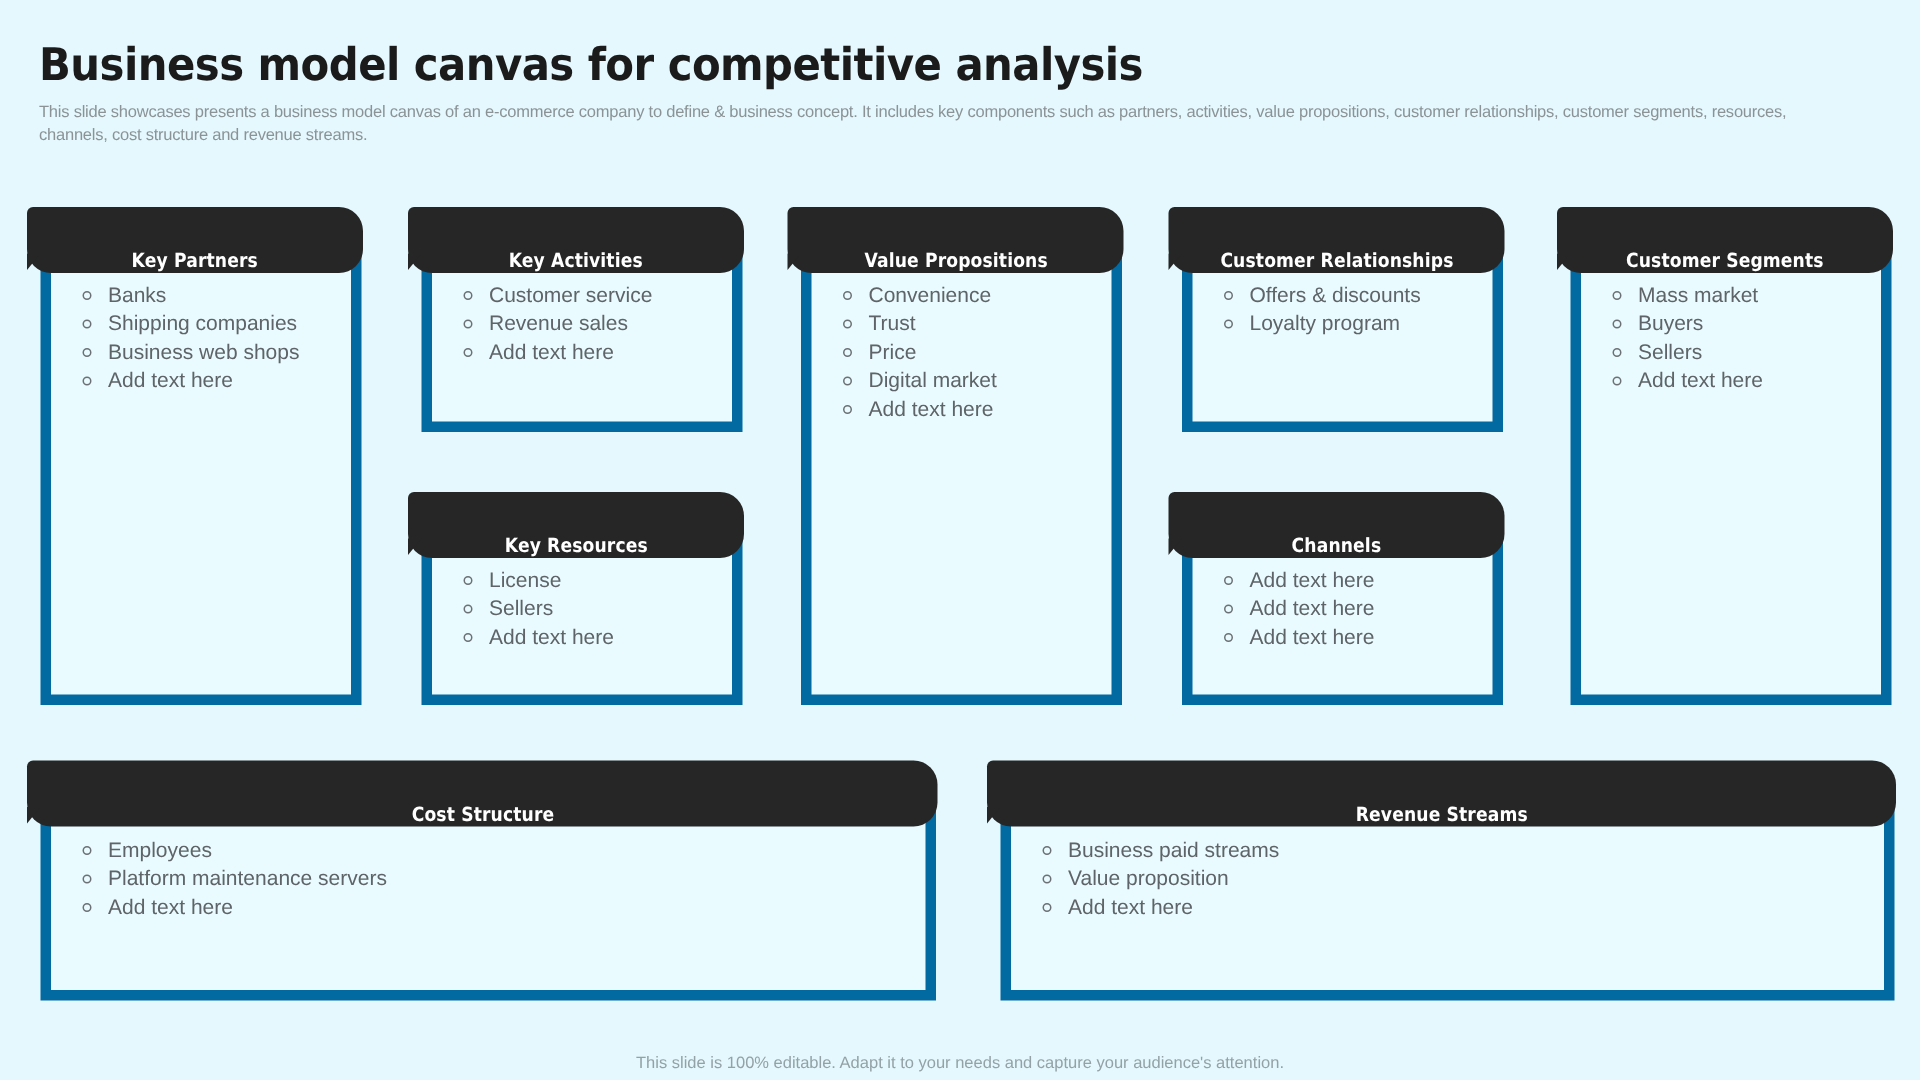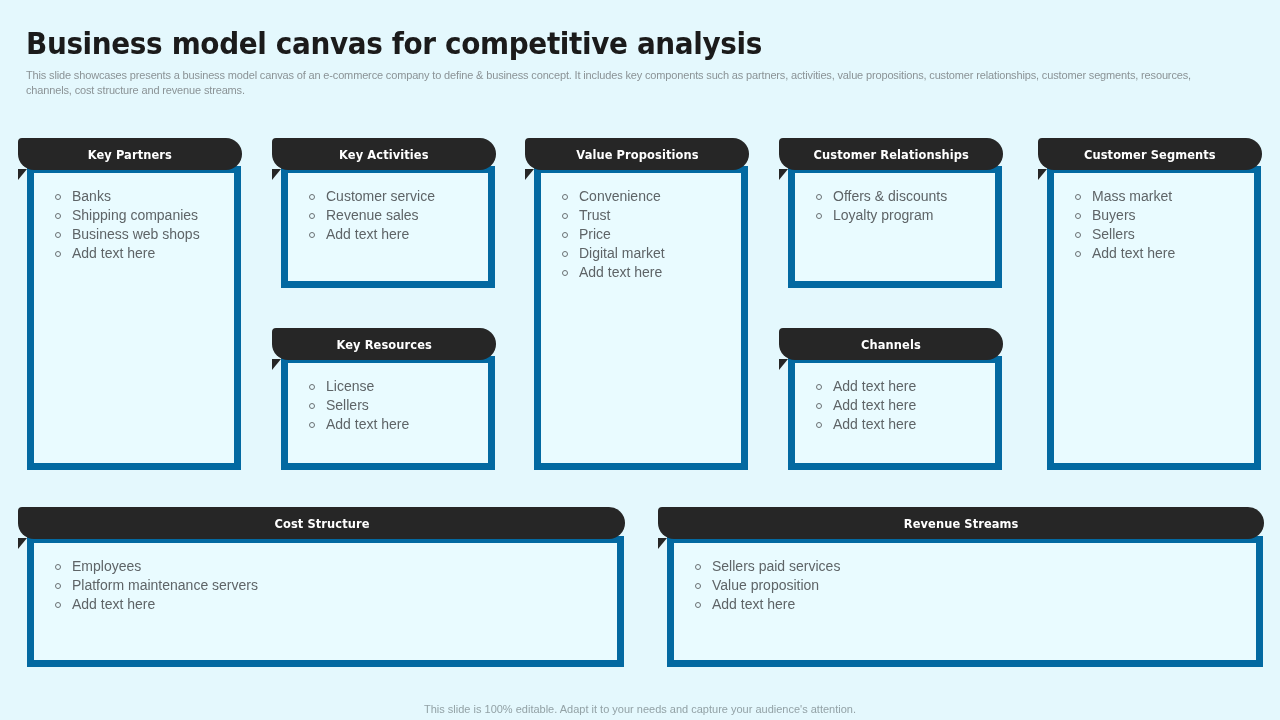--- a/index.html
+++ b/index.html
@@ -40,25 +40,25 @@
     line-height: 15px;
     color: #8b9396;
     font-family: "Liberation Sans", sans-serif;
     letter-spacing: -0.15px;
   }
 
   .block-header {
     position: absolute;
     left: 0;
     top: 0;
-    height: 32px;
+    height: 44px;
     background: #262626;
     border-radius: 4px 16px 16px 16px;
     display: flex;
-    align-items: center;
+    align-items: flex-end;
     justify-content: center;
     z-index: 3;
   }
 
   .block-header-label {
     color: #ffffff;
     font-size: 13px;
     font-weight: bold;
     font-family: "DejaVu Sans", sans-serif;
     transform: scaleX(0.88);
@@ -216,21 +216,21 @@
         <li class="item"><span class="item-bullet"></span><span>Platform maintenance  servers</span></li>
         <li class="item"><span class="item-bullet"></span><span>Add text here</span></li>
       </ul>
     </div>
     <div class="block-header" style="left: 18px; top: 507px; width: 607px;">
       <span class="block-header-label">Cost Structure</span>
       <span class="header-tail"></span>
     </div>
     <div class="block-body" style="left: 667px; top: 536px; width: 596px; height: 131px;">
       <ul class="item-list">
-        <li class="item"><span class="item-bullet"></span><span>Sellers paid services</span></li>
+        <li class="item"><span class="item-bullet"></span><span>Business paid streams</span></li>
         <li class="item"><span class="item-bullet"></span><span>Value proposition</span></li>
         <li class="item"><span class="item-bullet"></span><span>Add text here</span></li>
       </ul>
     </div>
     <div class="block-header" style="left: 658px; top: 507px; width: 606px;">
       <span class="block-header-label">Revenue Streams</span>
       <span class="header-tail"></span>
     </div>
   </div>
 

